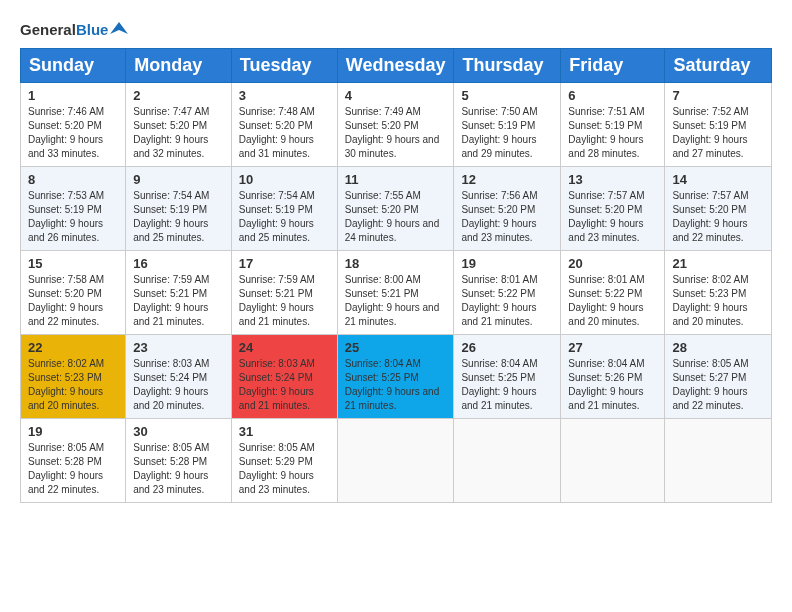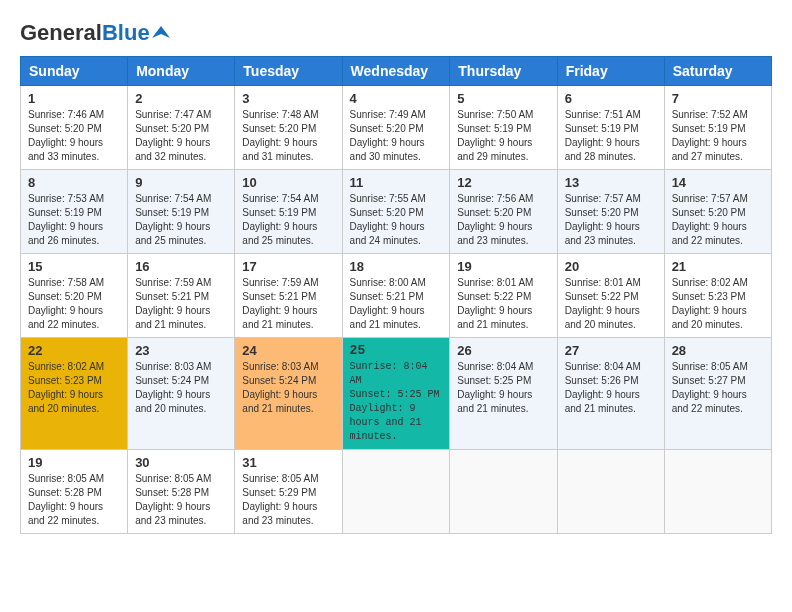--- a/index.html
+++ b/index.html
@@ -35,21 +35,21 @@
     }
     .calendar {
       width: 100%;
       border-collapse: collapse;
     }
     .calendar th {
       background: #2a7bd4;
       color: #fff;
       text-align: left;
       padding: 6px 8px;
-      font-size: 14px;
+      font-size: 18px;
       font-weight: bold;
       border: 1px solid #1a6fba;
     }
     .calendar td {
       border: 1px solid #ccc;
       vertical-align: top;
       padding: 5px 7px;
       width: 108px;
       min-height: 70px;
       background: #fff;
@@ -72,21 +72,21 @@
     .empty-cell {
       background: #f9f9f9 !important;
     }
   </style>
 </head>
 <body>
 
 <div class="header">
   <div class="logo">
     <div style="display:flex; align-items:center;">
-      <span style="font-size:22px; font-weight:bold; color:#333;">
+      <span style="font-size:15px; font-weight:bold; color:#333;">
         <span style="color:#333;">General</span><span style="color:#1a6fba;">Blue</span>
       </span>
       <svg width="18" height="18" viewBox="0 0 18 18" style="margin-left:2px;">
         <polygon points="9,2 18,14 9,10 0,14" fill="#1a6fba"></polygon>
       </svg>
     </div>
   </div>
   <div class="title-section">
     <div class="month-title"></div>
     <div class="location"></div>
@@ -244,27 +244,27 @@
           <div class="day-info" style="white-space: pre-line;">Sunrise: 8:02 AM
 Sunset: 5:23 PM
 Daylight: 9 hours and 20 minutes.</div>
         </td>
         <td style="background: rgb(240, 245, 251);">
           <span class="day-num">23</span>
           <div class="day-info" style="white-space: pre-line;">Sunrise: 8:03 AM
 Sunset: 5:24 PM
 Daylight: 9 hours and 20 minutes.</div>
         </td>
-        <td style="background: #fdba74;">
+        <td style="background: #ef4444;">
           <span class="day-num">24</span>
           <div class="day-info" style="white-space: pre-line;">Sunrise: 8:03 AM
 Sunset: 5:24 PM
 Daylight: 9 hours and 21 minutes.</div>
         </td>
-        <td style="background: #14b8a6; font-family: Liberation Mono, monospace;">
+        <td style="background: #0ea5e9;">
           <span class="day-num">25</span>
           <div class="day-info" style="white-space: pre-line;">Sunrise: 8:04 AM
 Sunset: 5:25 PM
 Daylight: 9 hours and 21 minutes.</div>
         </td>
         <td style="background: rgb(240, 245, 251);">
           <span class="day-num">26</span>
           <div class="day-info" style="white-space: pre-line;">Sunrise: 8:04 AM
 Sunset: 5:25 PM
 Daylight: 9 hours and 21 minutes.</div>

